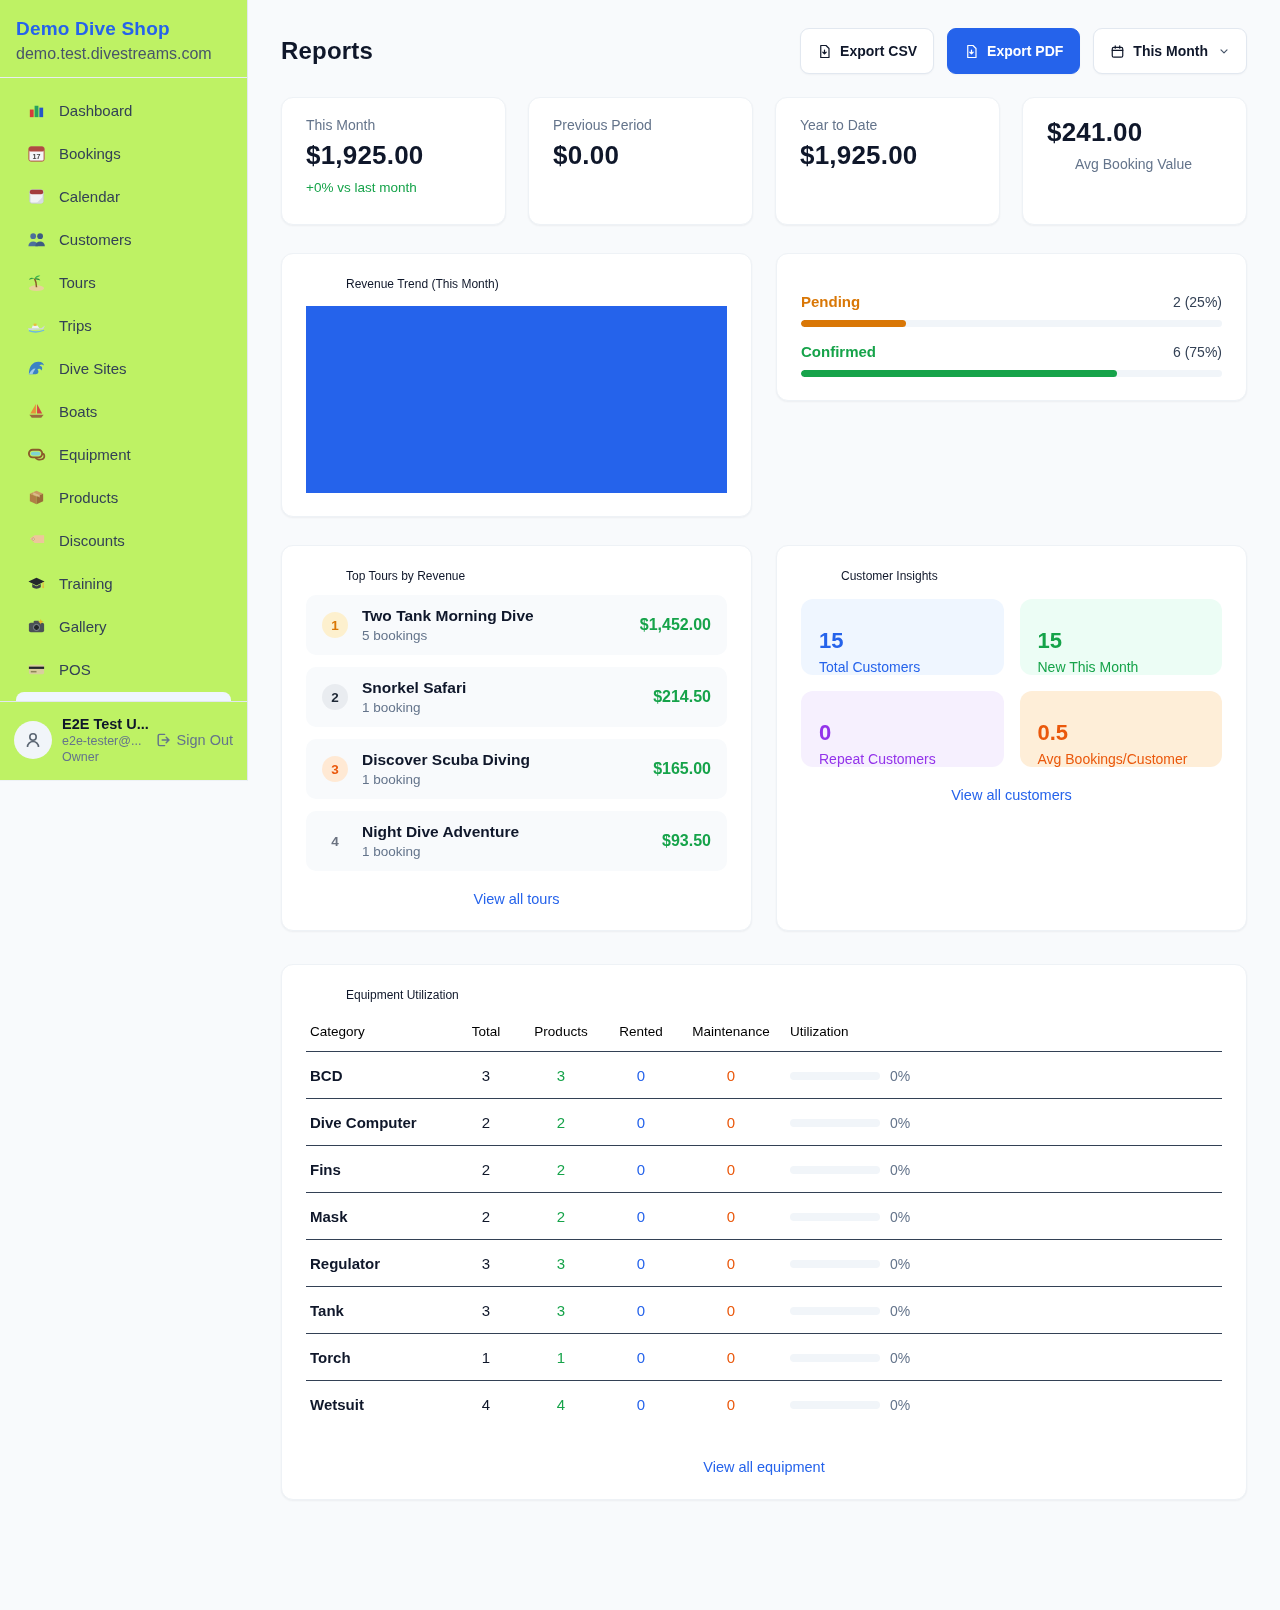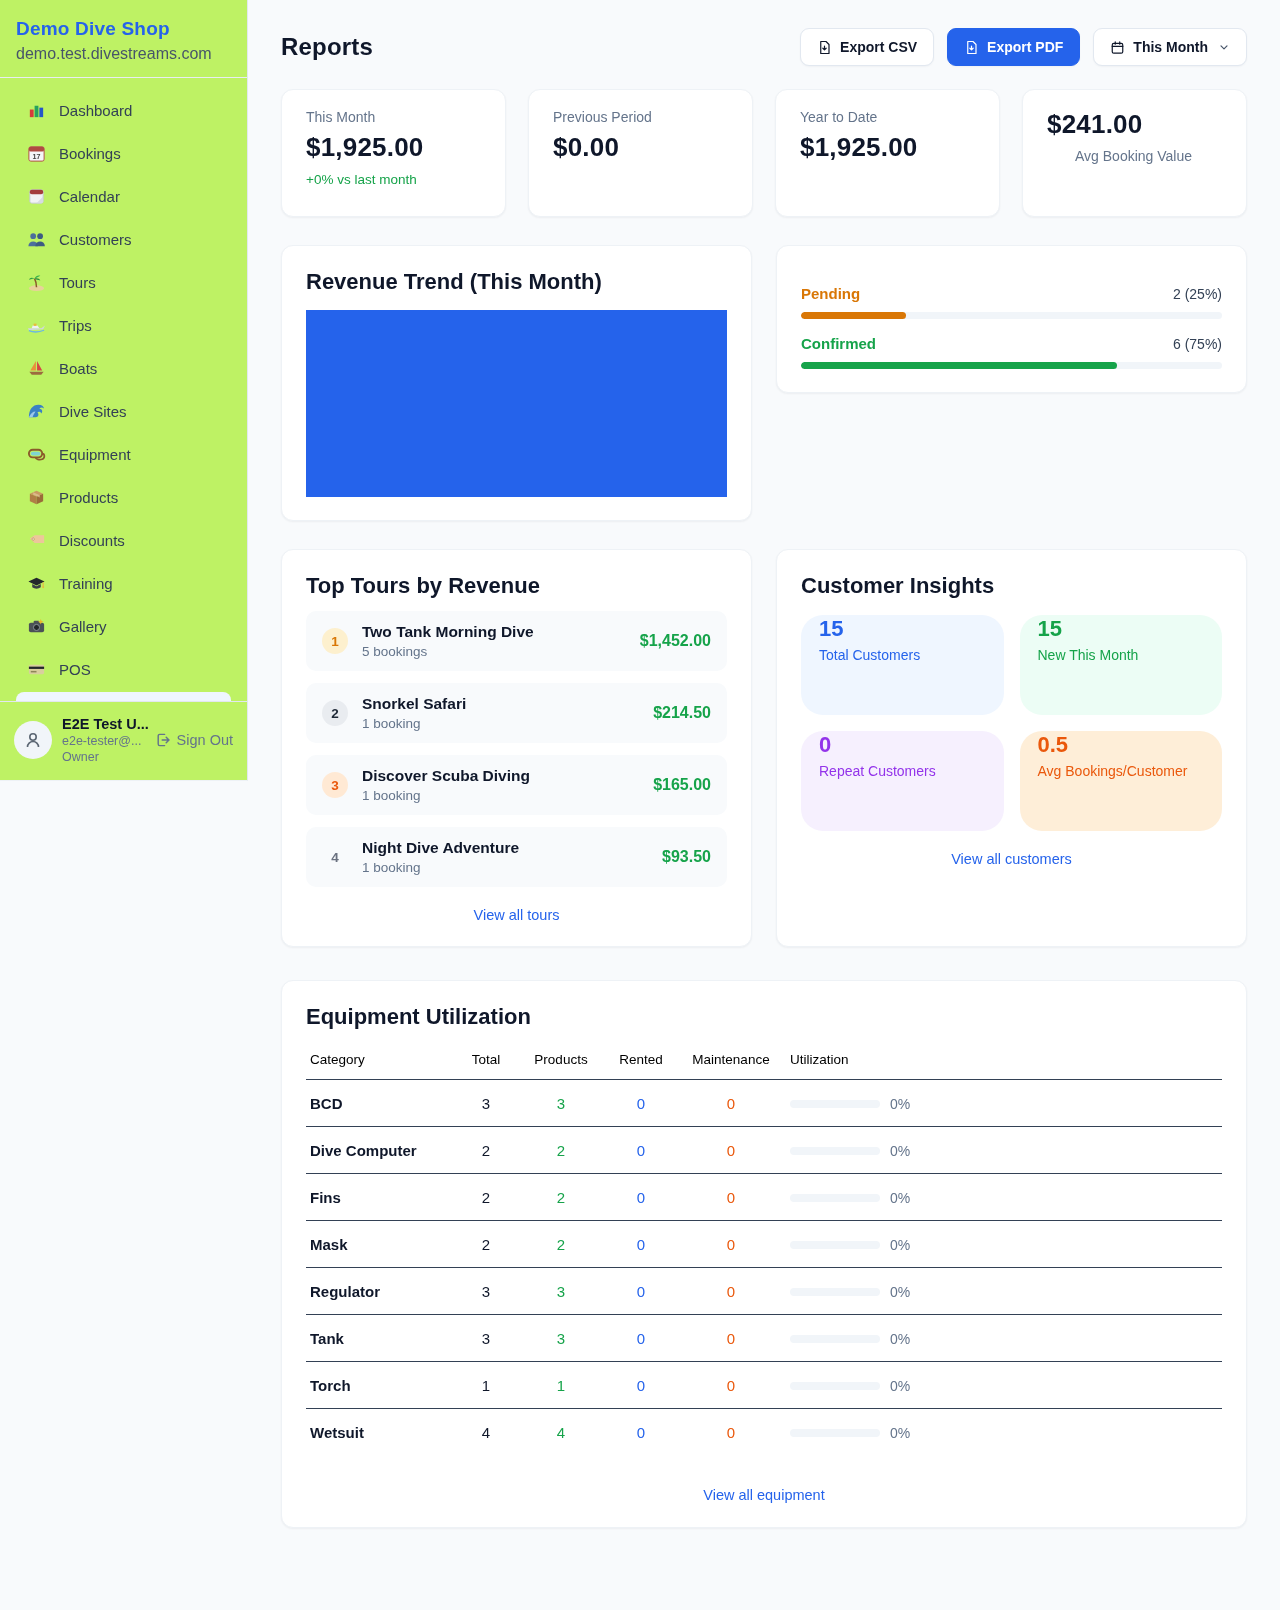--- a/index.html
+++ b/index.html
@@ -40,21 +40,21 @@
   .user-email { font-size:12.5px; color:#64748b; margin-top:2px; white-space:nowrap; }
   .user-role { font-size:12.5px; color:#64748b; margin-top:2px; }
   .signout { display:flex; align-items:center; gap:6px; color:#64748b; font-size:14.5px; cursor:pointer; white-space:nowrap; }
 
   
   .main { flex:1; padding:28px 33px 40px; }
   .page-head { display:flex; align-items:center; justify-content:space-between; }
   .page-title { font-size:24px; font-weight:700; letter-spacing:.2px; }
   .head-actions { display:flex; gap:13px; }
   .btn {
-    display:inline-flex; align-items:center; gap:8px; height:38px; padding:0 16px;
+    display:inline-flex; align-items:center; gap:8px; height:46px; padding:0 16px;
     background:#fff; border:1px solid #e2e8f0; border-radius:9px; cursor:pointer;
     font-size:14px; font-weight:600; color:#0f172a;
     box-shadow:0 1px 2px rgba(15,23,42,.04);
   }
   .btn-primary { background:#2563eb; border-color:#2563eb; color:#fff; }
   .btn svg { display:block; }
   .chev { margin-left:2px; }
 
   .card {
     background:#fff; border:1px solid #eef2f6; border-radius:12px;
@@ -66,21 +66,21 @@
   .stat-card { padding:19px 24px; height:128px; }
   .stat-label { font-size:14px; color:#64748b; }
   .stat-value { font-size:26px; font-weight:700; margin-top:7px; letter-spacing:.2px; }
   .stat-delta { font-size:13.5px; color:#16a34a; margin-top:9px; }
   .stat-card.flip .stat-value { margin-top:0; }
   .stat-card.flip .stat-label { margin-top:8px;margin-left:28px; }
 
   
   .grid-2 { display:grid; grid-template-columns:1fr 1fr; gap:24px; margin-top:28px; align-items:start; }
   .grid-2.stretch { align-items:stretch; }
-  .section-title { font-size:22px; font-weight:700; }
+  .section-title { font-size:12px; font-weight:400;margin-left:40px; }
   .pad { padding:23px 24px; }
   .rev-block { margin-top:15px; width:100%; height:187px; }
 
   .status-row { margin-top:16px; }
   .status-line { display:flex; justify-content:space-between; align-items:center; }
   .status-label { font-size:15px; font-weight:600; }
   .status-count { font-size:14px; color:#334155; }
   .track { height:7px; border-radius:4px; background:#f1f5f9; margin-top:10px; overflow:hidden; }
   .fill { height:100%; border-radius:4px; }
 
@@ -96,21 +96,21 @@
   .rank-3 { background:#ffe9d4; color:#ea580c; }
   .rank-4 { background:transparent; color:#6b7280; }
   .tour-info { flex:1; min-width:0; }
   .tour-name { font-size:15.5px; font-weight:600; color:#0f172a; }
   .tour-sub { font-size:13.5px; color:#64748b; margin-top:3px; }
   .tour-rev { font-size:16px; font-weight:700; color:#16a34a; }
   .view-link { display:block; text-align:center; color:#2563eb; font-size:14.5px; margin-top:20px; cursor:pointer; text-decoration:none; }
 
   
   .tiles { display:grid; grid-template-columns:1fr 1fr; gap:16px; margin-top:16px; }
-  .tile { border-radius:22px; padding:1px 18px; height:100px; }
+  .tile { border-radius:12px; padding:29px 18px; height:76px; }
   .tile-value { font-size:22px; font-weight:700; }
   .tile-label { font-size:14px; margin-top:5px; }
 
   
   .equip-card { margin-top:33px; padding:23px 24px 18px; }
   table { width:100%; border-collapse:collapse; margin-top:14px; }
   th { font-size:13.5px; font-weight:400; color:#000000; text-align:center; padding:8px 4px 12px; border-bottom:1px solid #334155; }
   th.cat, th.util { text-align:left; }
   td { font-size:15px; padding:14px 4px; border-bottom:1px solid #334155; text-align:center; }
   tr:last-child td { border-bottom:none; }
@@ -198,35 +198,35 @@
               <path d="M5 13 L6 10 L11 10 L13 13 Z" fill="#eef1f4"></path>
               <rect x="7" y="8" width="3" height="2.4" fill="#e8b93c"></rect>
               <path d="M2 15.5 C6 17 13 17 18 15" stroke="#68b5e8" stroke-width="1.4" fill="none"></path>
             </svg>
         </span>
         <span class="nav-label">Trips</span>
       </a>
       <a class="nav-item">
         <span class="nav-icon">
           <svg viewBox="0 0 20 20">
+              <path d="M2 16 C2 8 6 3 12 3 C16 3 18 5 18 8 C18 6 15 5 13 7 C16 7 17 10 15 12 C14 10 12 10 11 11 C13 13 12 16 9 16 Z" fill="#3b82c4"></path>
+              <path d="M2 16 C4 12 6 10 9 10 C7 13 6 15 6 16 Z" fill="#9ec9ea"></path>
+            </svg>
+        </span>
+        <span class="nav-label">Dive Sites</span>
+      </a>
+      <a class="nav-item">
+        <span class="nav-icon">
+          <svg viewBox="0 0 20 20">
               <path d="M9.4 2 L9.4 12 L3.5 12 Z" fill="#e8913c"></path>
               <path d="M10.6 2 L10.6 12 L16 12 Z" fill="#d64545"></path>
               <path d="M2.5 13.5 L17.5 13.5 L15 16.5 L5 16.5 Z" fill="#9c6b3f"></path>
             </svg>
         </span>
         <span class="nav-label">Boats</span>
-      </a>
-      <a class="nav-item">
-        <span class="nav-icon">
-          <svg viewBox="0 0 20 20">
-              <path d="M2 16 C2 8 6 3 12 3 C16 3 18 5 18 8 C18 6 15 5 13 7 C16 7 17 10 15 12 C14 10 12 10 11 11 C13 13 12 16 9 16 Z" fill="#3b82c4"></path>
-              <path d="M2 16 C4 12 6 10 9 10 C7 13 6 15 6 16 Z" fill="#9ec9ea"></path>
-            </svg>
-        </span>
-        <span class="nav-label">Dive Sites</span>
       </a>
       <a class="nav-item">
         <span class="nav-icon">
           <svg viewBox="0 0 20 20">
               <rect x="2" y="5" width="14" height="8" rx="4" fill="none" stroke="#8a5a2b" stroke-width="2"></rect>
               <rect x="4" y="7" width="10" height="4" rx="2" fill="#7fd4d1"></rect>
               <path d="M16 9 C19 9 19 14 16 15 C13 16 9 15 9 13" fill="none" stroke="#8a5a2b" stroke-width="1.8"></path>
             </svg>
         </span>
         <span class="nav-label">Equipment</span>

